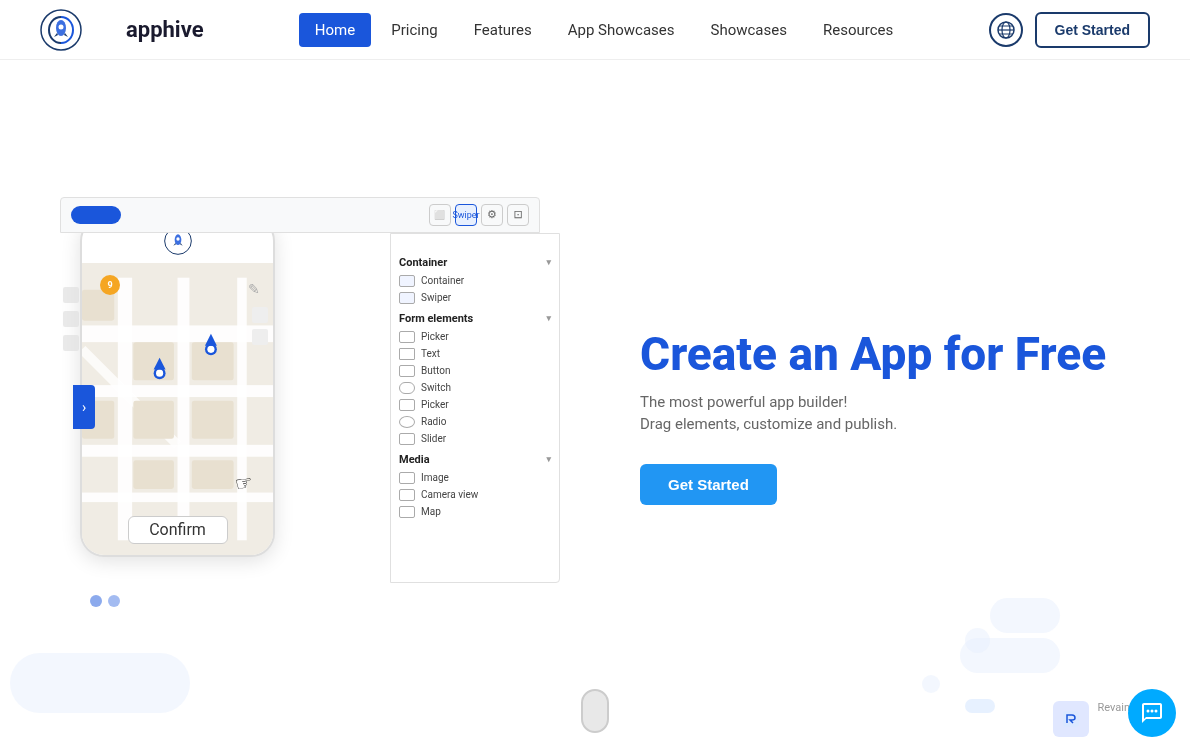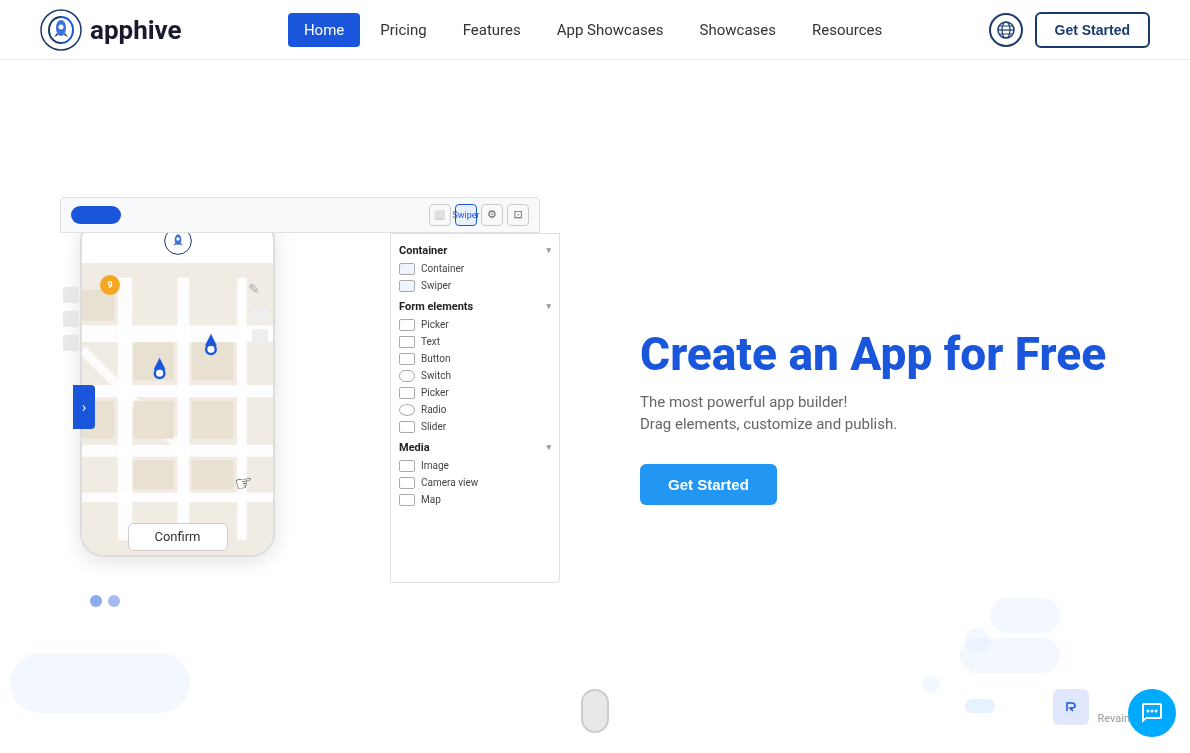--- a/index.html
+++ b/index.html
@@ -20,23 +20,24 @@
     .logo-area {
       display: flex;
       align-items: center;
       gap: 8px;
     }
     .logo-icon {
       width: 42px;
       height: 42px;
     }
     .logo-text {
-      font-size: 26px;
+      font-size: 22px;
       font-weight: 700;
       color: #1a1a2e;
+      margin-left: 36px;
     }
     .nav-links {
       display: flex;
       align-items: center;
       gap: 4px;
       padding-left: 16px;
     }
     .nav-link {
       padding: 8px 16px;
       font-size: 15px;
@@ -113,32 +114,32 @@
     
     .map-bg {
       width: 100%;
       height: 100%;
       background: #f0ece4;
       position: relative;
     }
 
     .phone-confirm-btn {
       position: absolute;
-      bottom: 4px;
+      bottom: 11px;
       left: 50%;
       transform: translateX(-50%);
       width: 100px;
       height: 28px;
       background: #fff;
       border: 1.5px solid #ccc;
       border-radius: 6px;
       display: flex;
       align-items: center;
       justify-content: center;
-      font-size: 13px;
+      font-size: 16px;
       color: #333;
       z-index: 10;
     }
 
     
     .mockup-toolbar {
       position: absolute;
       top: 0;
       left: 0;
       width: 480px;
@@ -173,21 +174,21 @@
     
     .component-panel {
       position: absolute;
       right: 0;
       top: 36px;
       width: 170px;
       height: 350px;
       background: #fff;
       border: 1px solid #e0e0e0;
       border-radius: 0 0 4px 0;
-      padding: 10px 8px;
+      padding: 22px 8px;
       z-index: 4;
       overflow: hidden;
     }
     .comp-section-title {
       font-size: 11px;
       font-weight: 700;
       color: #222;
       margin-bottom: 6px;
       display: flex;
       align-items: center;
@@ -349,24 +350,24 @@
     .blob1 { width: 180px; height: 60px; bottom: 40px; left: 10px; border-radius: 30px; }
     .blob2 { width: 100px; height: 35px; bottom: 80px; right: 130px; border-radius: 20px; }
     .blob3 { width: 70px; height: 35px; bottom: 120px; right: 130px; border-radius: 20px; }
     .blob4 { width: 25px; height: 25px; bottom: 100px; right: 200px; }
     .blob5 { width: 18px; height: 18px; bottom: 60px; right: 250px; }
     .blob6 { width: 30px; height: 14px; bottom: 40px; right: 195px; border-radius: 10px; background: #d0e4ff; }
 
     
     .revain-area {
       position: absolute;
-      bottom: 28px;
+      bottom: 16px;
       right: 60px;
       display: flex;
-      align-items: flex-end;
+      align-items: flex-start;
       gap: 8px;
     }
     .revain-icon {
       width: 36px;
       height: 36px;
       background: #e0e7ff;
       border-radius: 6px;
       display: flex;
       align-items: center;
       justify-content: center;

